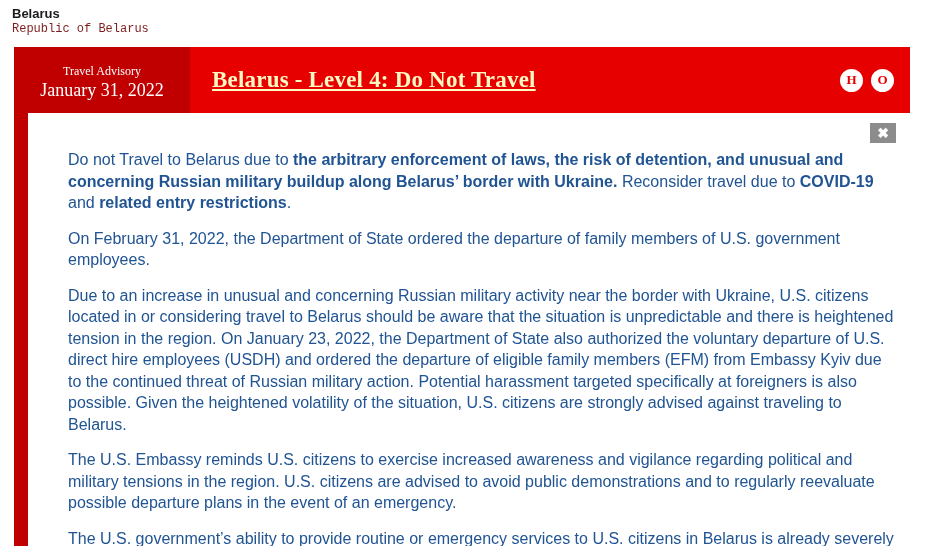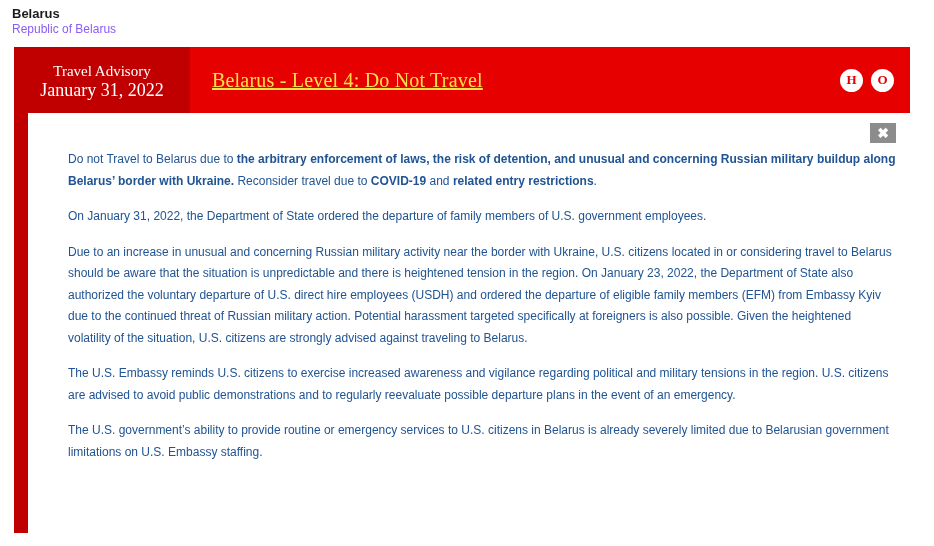--- a/index.html
+++ b/index.html
@@ -26,22 +26,23 @@
     padding: 6px 0 6px 12px;
   }
   .country-name {
     font-size: 13px;
     font-weight: bold;
     color: #1b1b1b;
     line-height: 16px;
   }
   .country-official {
     font-size: 12px;
-    color: #8b5cf6;
+    color: #7f1d1d;
     line-height: 15px;
+    font-family: Liberation Mono, monospace;
   }
 
   
   .advisory-wrap {
     margin: 4px 0 0 14px;
     width: 896px;
     background: #e60000;
     display: flex;
     align-items: stretch;
     height: 66px;
@@ -52,37 +53,37 @@
     background: #c00000;
     color: #ffffff;
     display: flex;
     flex-direction: column;
     align-items: center;
     justify-content: center;
     text-align: center;
     font-family: "Liberation Serif", serif;
   }
   .advisory-left .lbl {
-    font-size: 15px;
+    font-size: 12px;
     line-height: 19px;
   }
   .advisory-left .date {
     font-size: 18px;
     line-height: 18px;
   }
   .advisory-main {
     flex: 1;
     display: flex;
     align-items: center;
     padding-left: 22px;
   }
   .advisory-title {
-    color: #fde047;
-    font-size: 20px;
-    font-weight: normal;
+    color: #fef9c3;
+    font-size: 23px;
+    font-weight: bold;
     text-decoration: underline;
     font-family: "Liberation Serif", serif;
     letter-spacing: .2px;
     cursor: pointer;
   }
   .advisory-icons {
     display: flex;
     align-items: center;
     gap: 8px;
     padding-right: 16px;
@@ -131,21 +132,21 @@
     justify-content: center;
     cursor: pointer;
     line-height: 1;
   }
   .content {
     padding: 6px 14px 0 40px;
   }
   .content p {
     margin: 0 0 14px 0;
     color: #205493;
-    font-size: 12px;
+    font-size: 16px;
     line-height: 21.5px;
   }
   .content p b {
     font-weight: bold;
   }
   .content .lnk {
     font-weight: bold;
     text-decoration: none;
     color: #205493;
     cursor: pointer;
@@ -177,20 +178,20 @@
 
   <div class="body-panel">
     <div class="close-row">
       <div class="close-btn">✖</div>
     </div>
 
     <div class="content">
       <p>
         <span>Do not Travel to Belarus due to </span><b>the arbitrary enforcement of laws, the risk of detention, and unusual and concerning Russian military buildup along Belarus’ border with Ukraine.</b><span> Reconsider travel due to </span><a class="lnk">COVID-19</a><span> and </span><a class="lnk">related entry restrictions</a><span>.</span>
       </p>
-      <p>On January 31, 2022, the Department of State ordered the departure of family members of U.S. government employees.</p>
+      <p>On February 31, 2022, the Department of State ordered the departure of family members of U.S. government employees.</p>
       <p>Due to an increase in unusual and concerning Russian military activity near the border with Ukraine, U.S. citizens located in or considering travel to Belarus should be aware that the situation is unpredictable and there is heightened tension in the region. On January 23, 2022, the Department of State also authorized the voluntary departure of U.S. direct hire employees (USDH) and ordered the departure of eligible family members (EFM) from Embassy Kyiv due to the continued threat of Russian military action. Potential harassment targeted specifically at foreigners is also possible.  Given the heightened volatility of the situation, U.S. citizens are strongly advised against traveling to Belarus.</p>
       <p>The U.S. Embassy reminds U.S. citizens to exercise increased awareness and vigilance regarding political and military tensions in the region. U.S. citizens are advised to avoid public demonstrations and to regularly reevaluate possible departure plans in the event of an emergency.</p>
       <p>The U.S. government’s ability to provide routine or emergency services to U.S. citizens in Belarus is already severely limited  due to Belarusian government limitations on U.S. Embassy staffing.</p>
     </div>
   </div>
 
 </div>
 
 </body></html>

